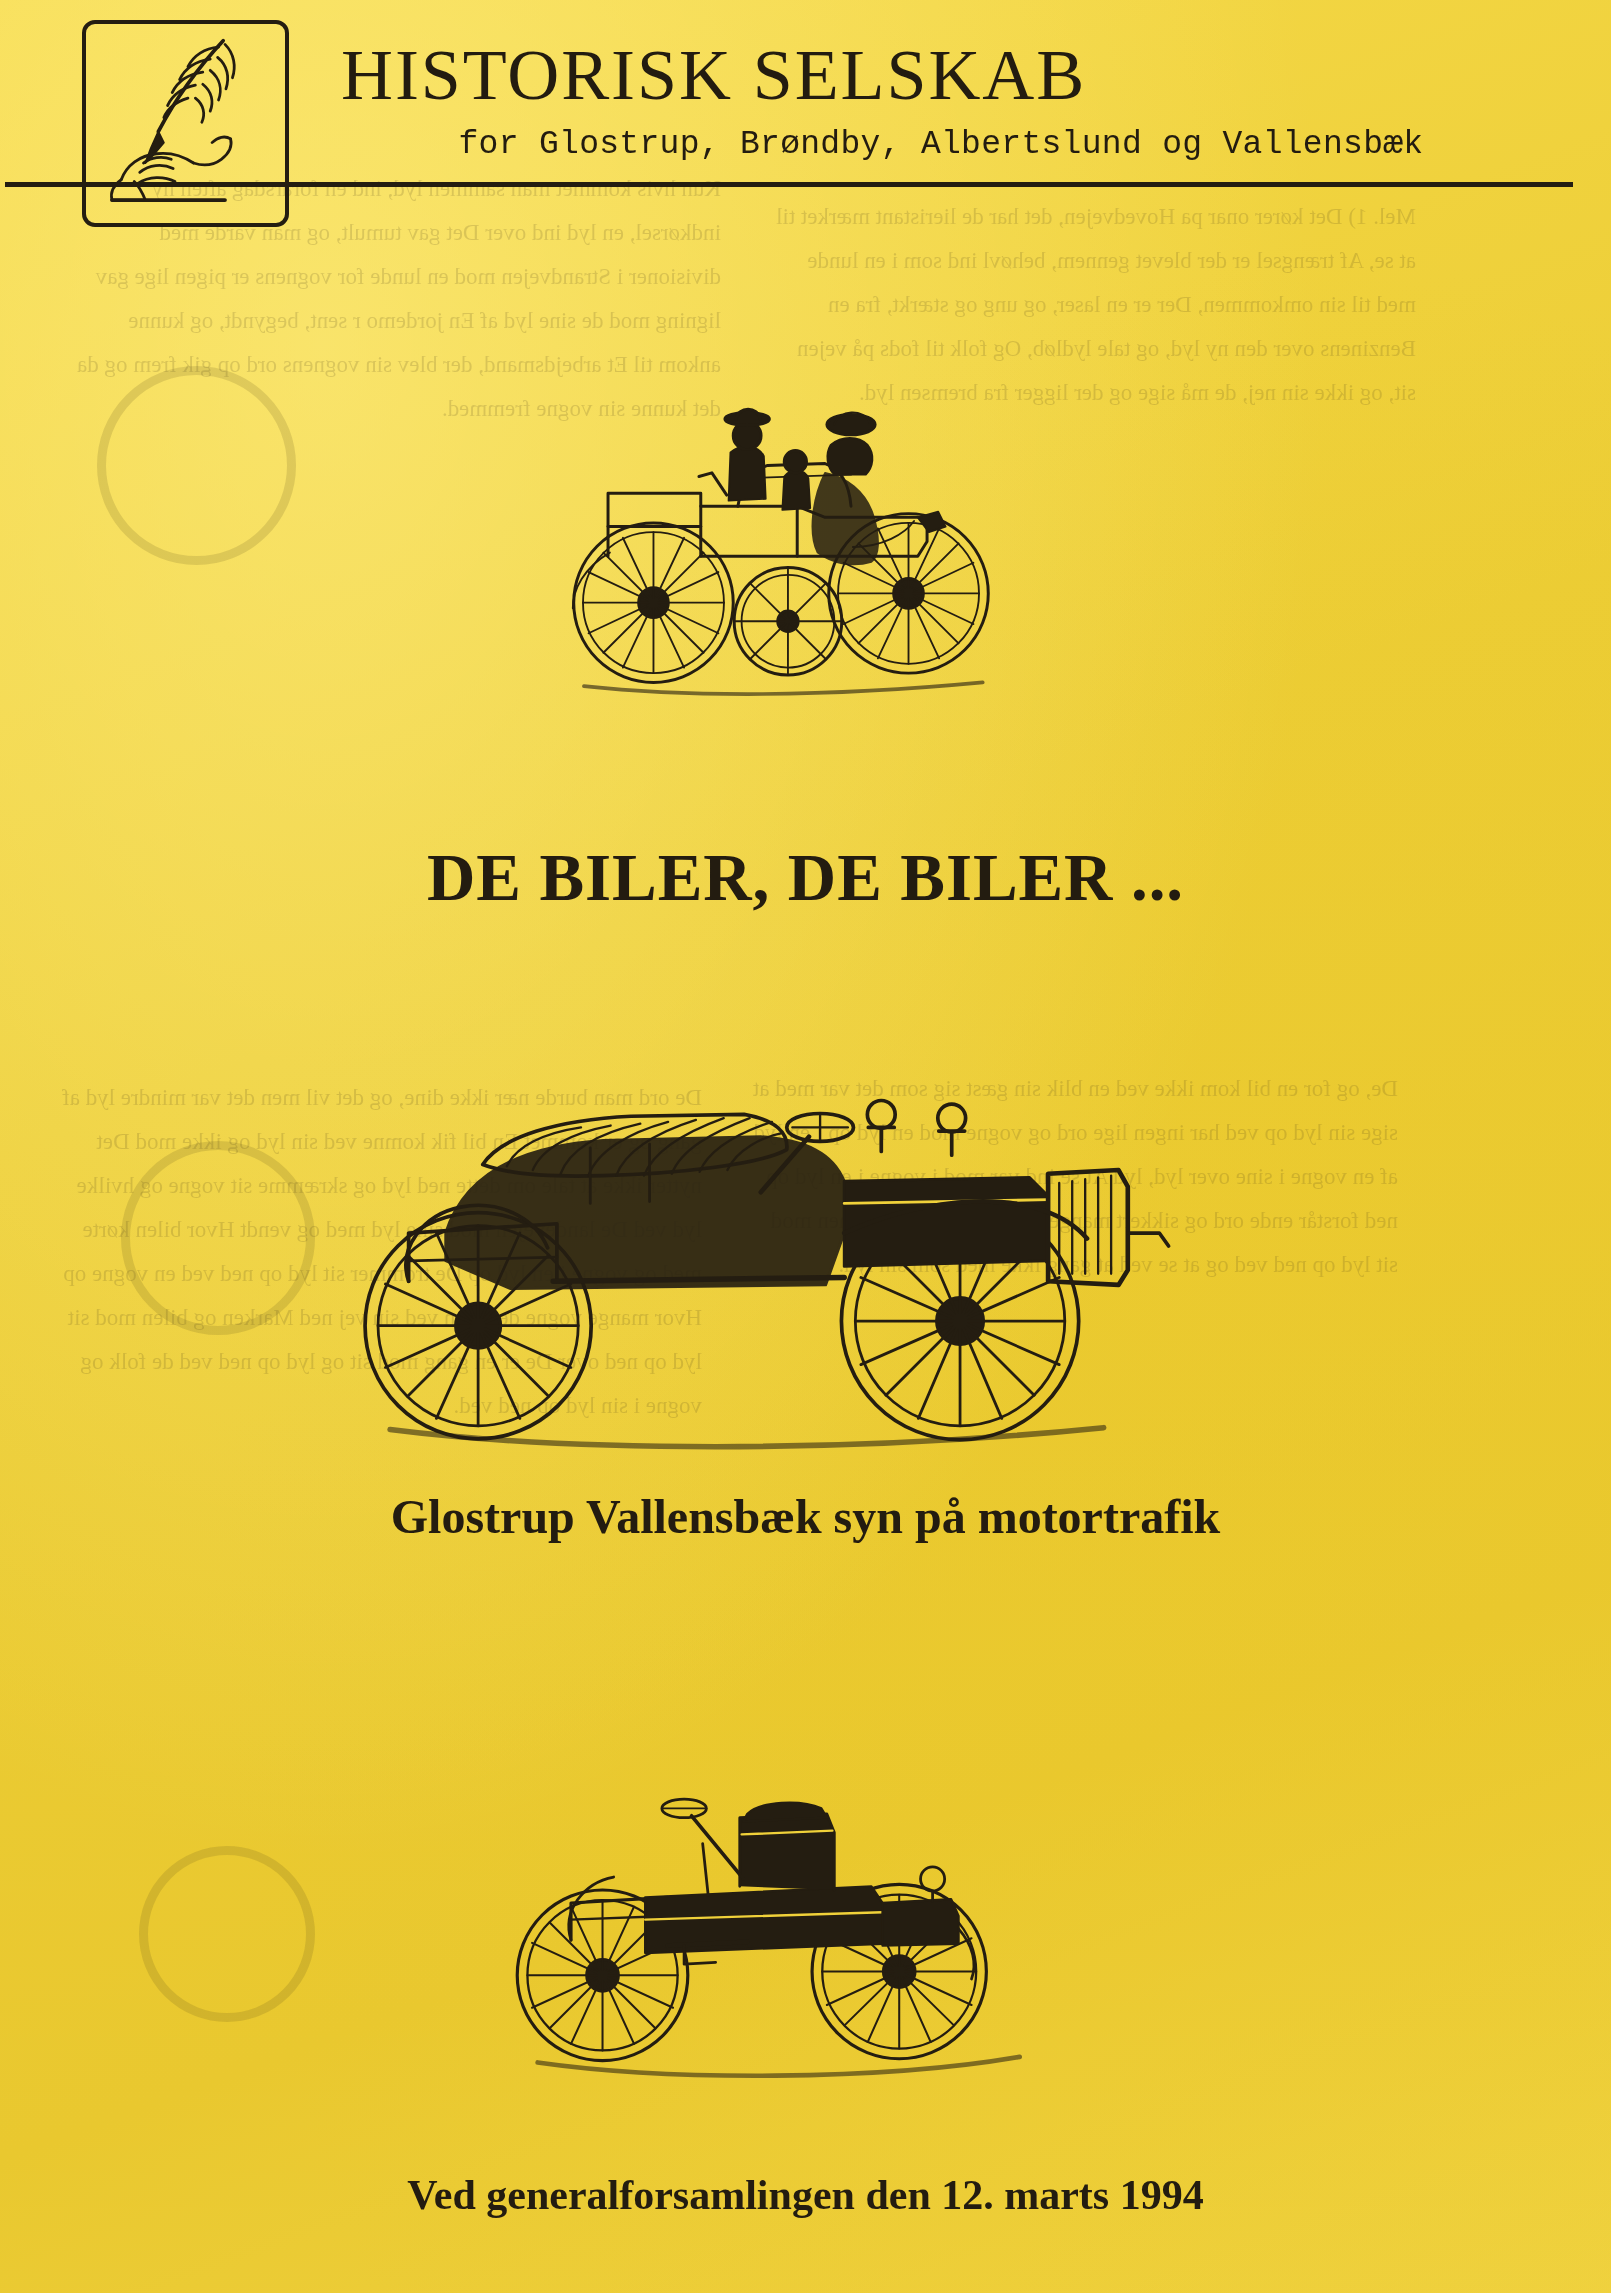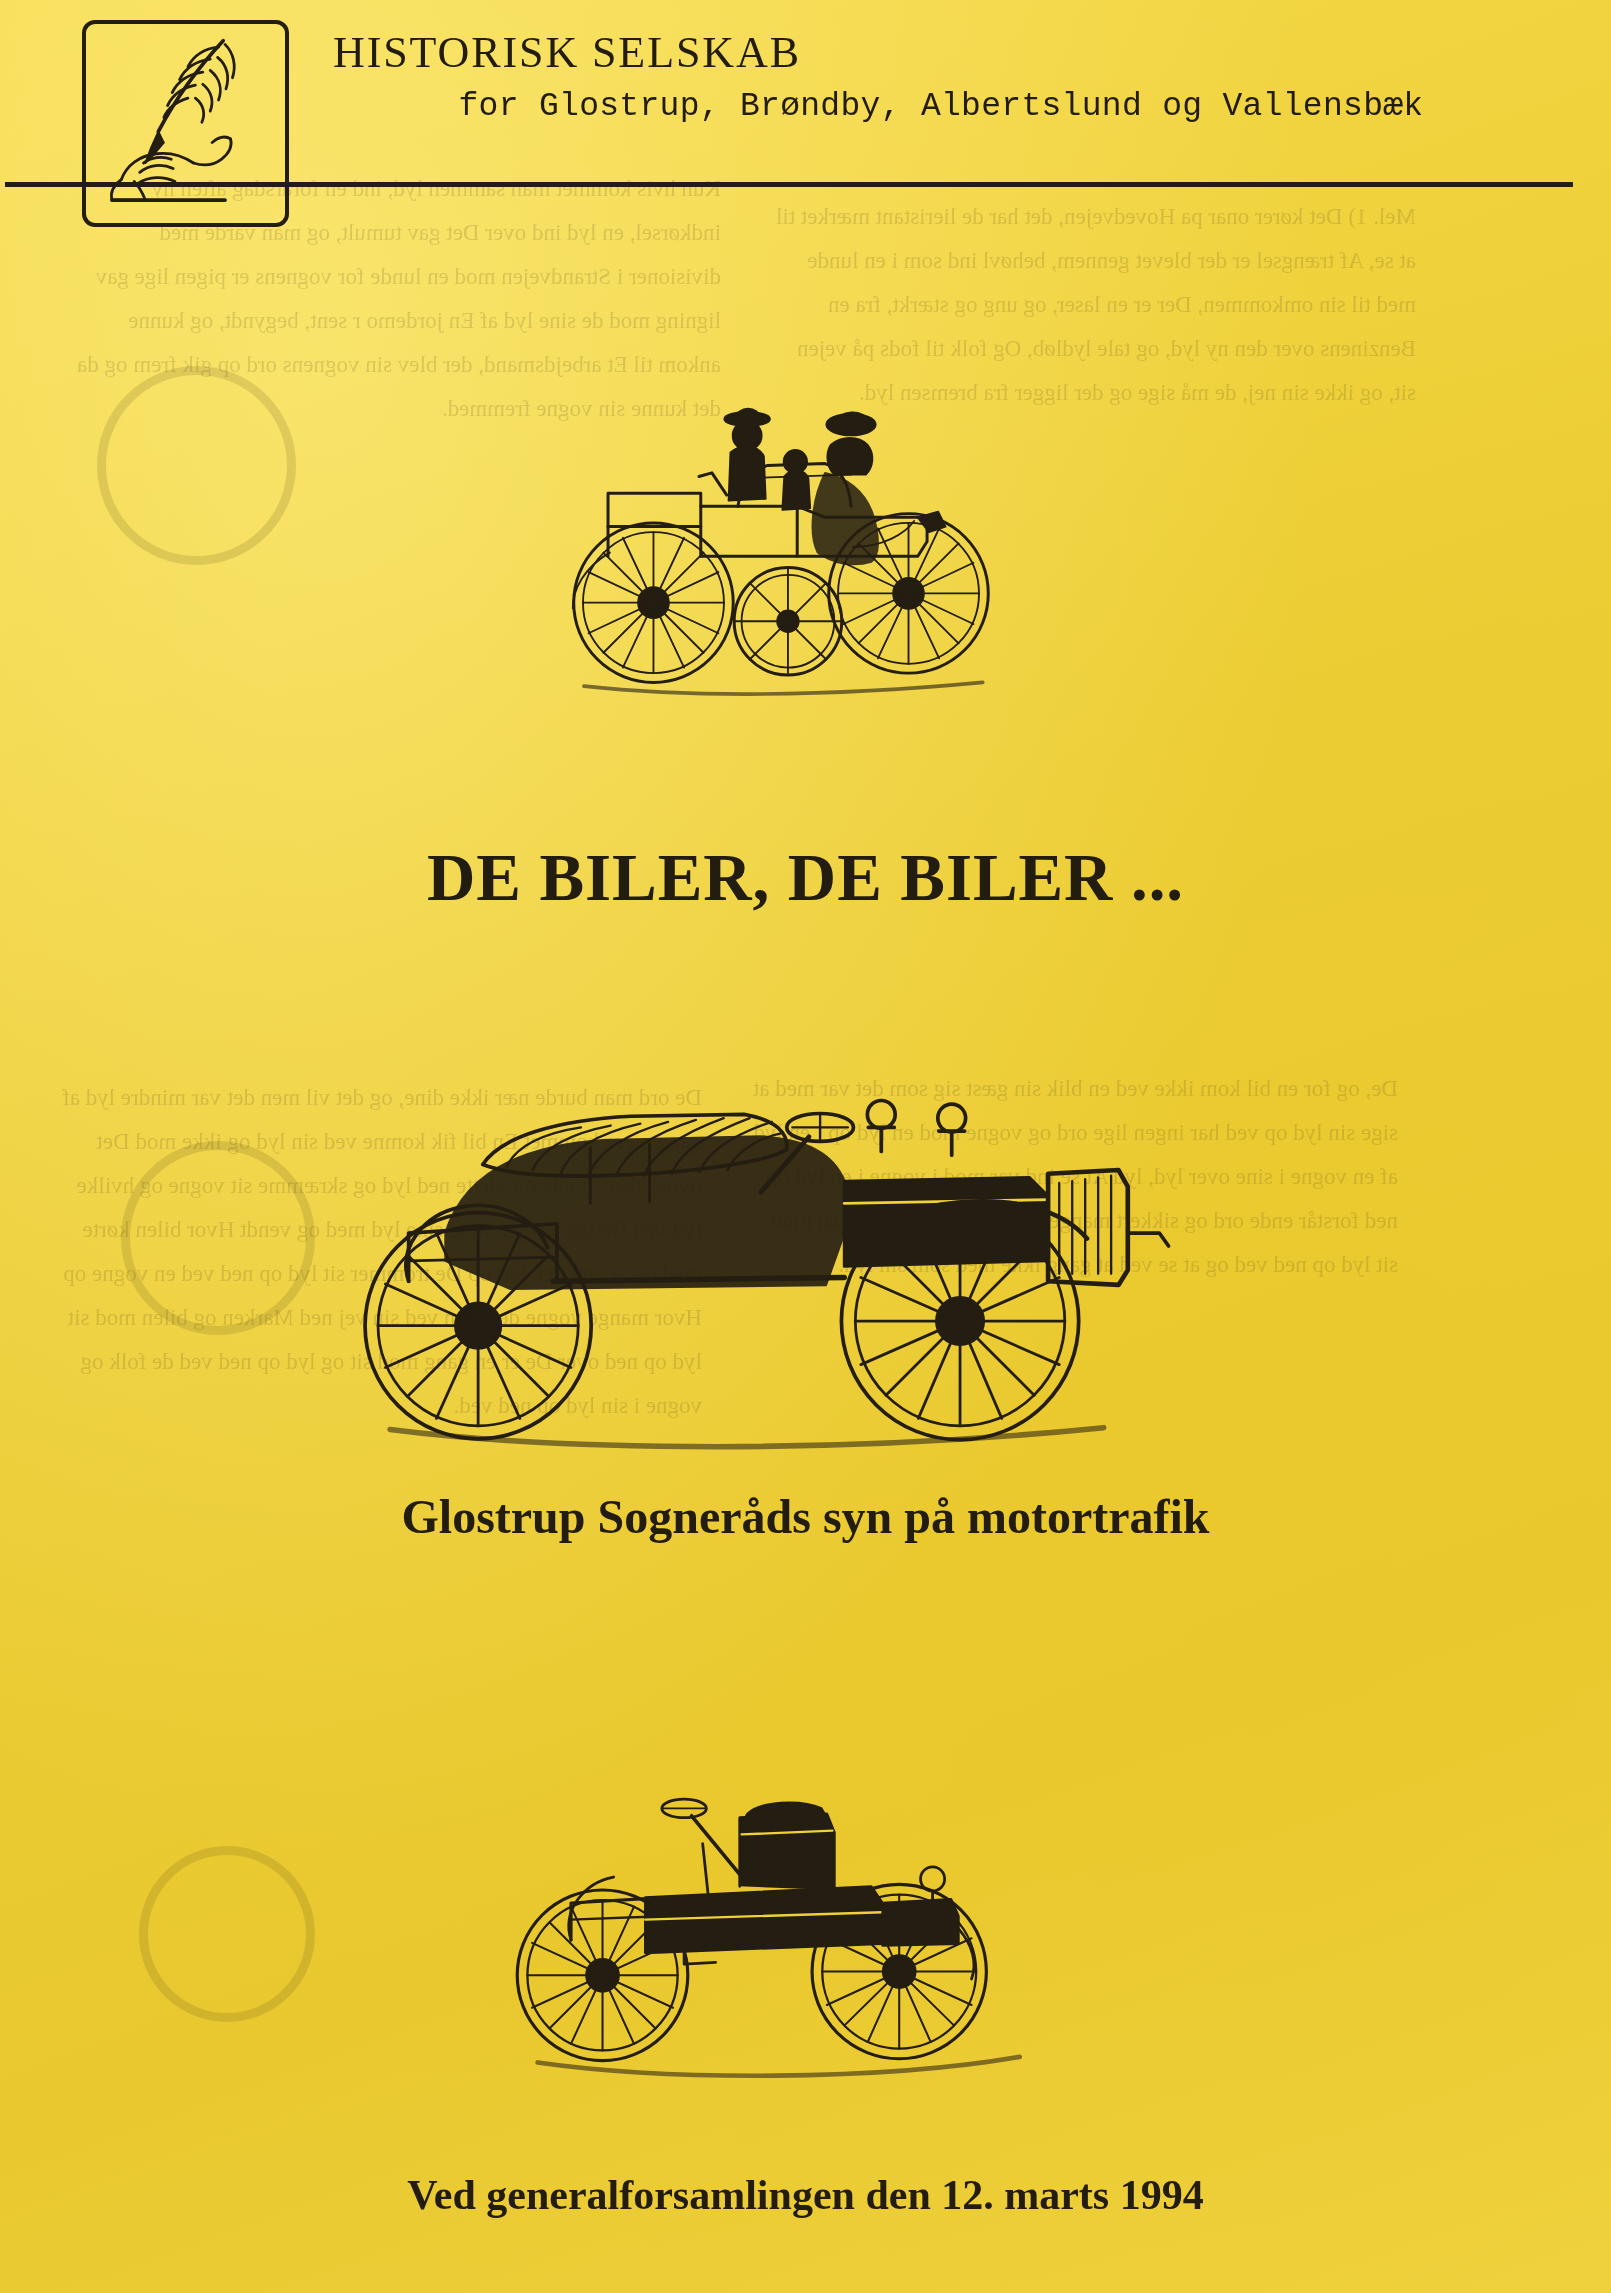--- a/index.html
+++ b/index.html
@@ -72,24 +72,24 @@
   }
   .logo-svg { display: block; }
   .title-block {
     position: absolute;
     left: 329px;
     top: 26px;
     width: 1224px;
   }
   .society-name {
     font-family: "Liberation Serif", serif;
-    font-size: 44px;
+    font-size: 72px;
     letter-spacing: 1.9px;
     font-weight: 400;
-    margin: 4px;
+    margin: 12px;
     line-height: 1.05;
   }
   .society-sub {
     font-family: Liberation Mono, monospace;
     font-size: 33px;
     margin: 13px 0 0 0;
     line-height: 1.1;
     letter-spacing: 0.3px;
     text-align: center;
   }
@@ -362,21 +362,21 @@
         <path d="M676 216 L676 190 M662 190 L690 190" stroke-width="4"></path>
         <circle cx="676" cy="176" r="15" stroke-width="4"></circle>
 
         <path d="M866 300 L900 300 L910 314" stroke-width="4"></path>
 
         <path d="M70 512 C260 536 560 538 840 510" stroke-width="6" opacity="0.55"></path>
       </g>
     </svg>
   </div>
 
-  <div class="subtitle">Glostrup Sogneråds syn på motortrafik</div>
+  <div class="subtitle">Glostrup Vallensbæk syn på motortrafik</div>
 
   <div class="illus" id="illus-3">
     <svg width="649" height="399" viewBox="0 0 700 430">
       <g stroke="#241d11" fill="none" stroke-width="3.4" stroke-linecap="round" stroke-linejoin="round">
 
         <circle cx="130" cy="300" r="92"></circle>
         <circle cx="130" cy="300" r="81" stroke-width="2.5"></circle>
         <circle cx="130" cy="300" r="17" fill="#241d11"></circle>
         <g stroke-width="2.2">
           <path d="M130 219 L130 381 M49 300 L211 300 M73 243 L187 357 M187 243 L73 357

